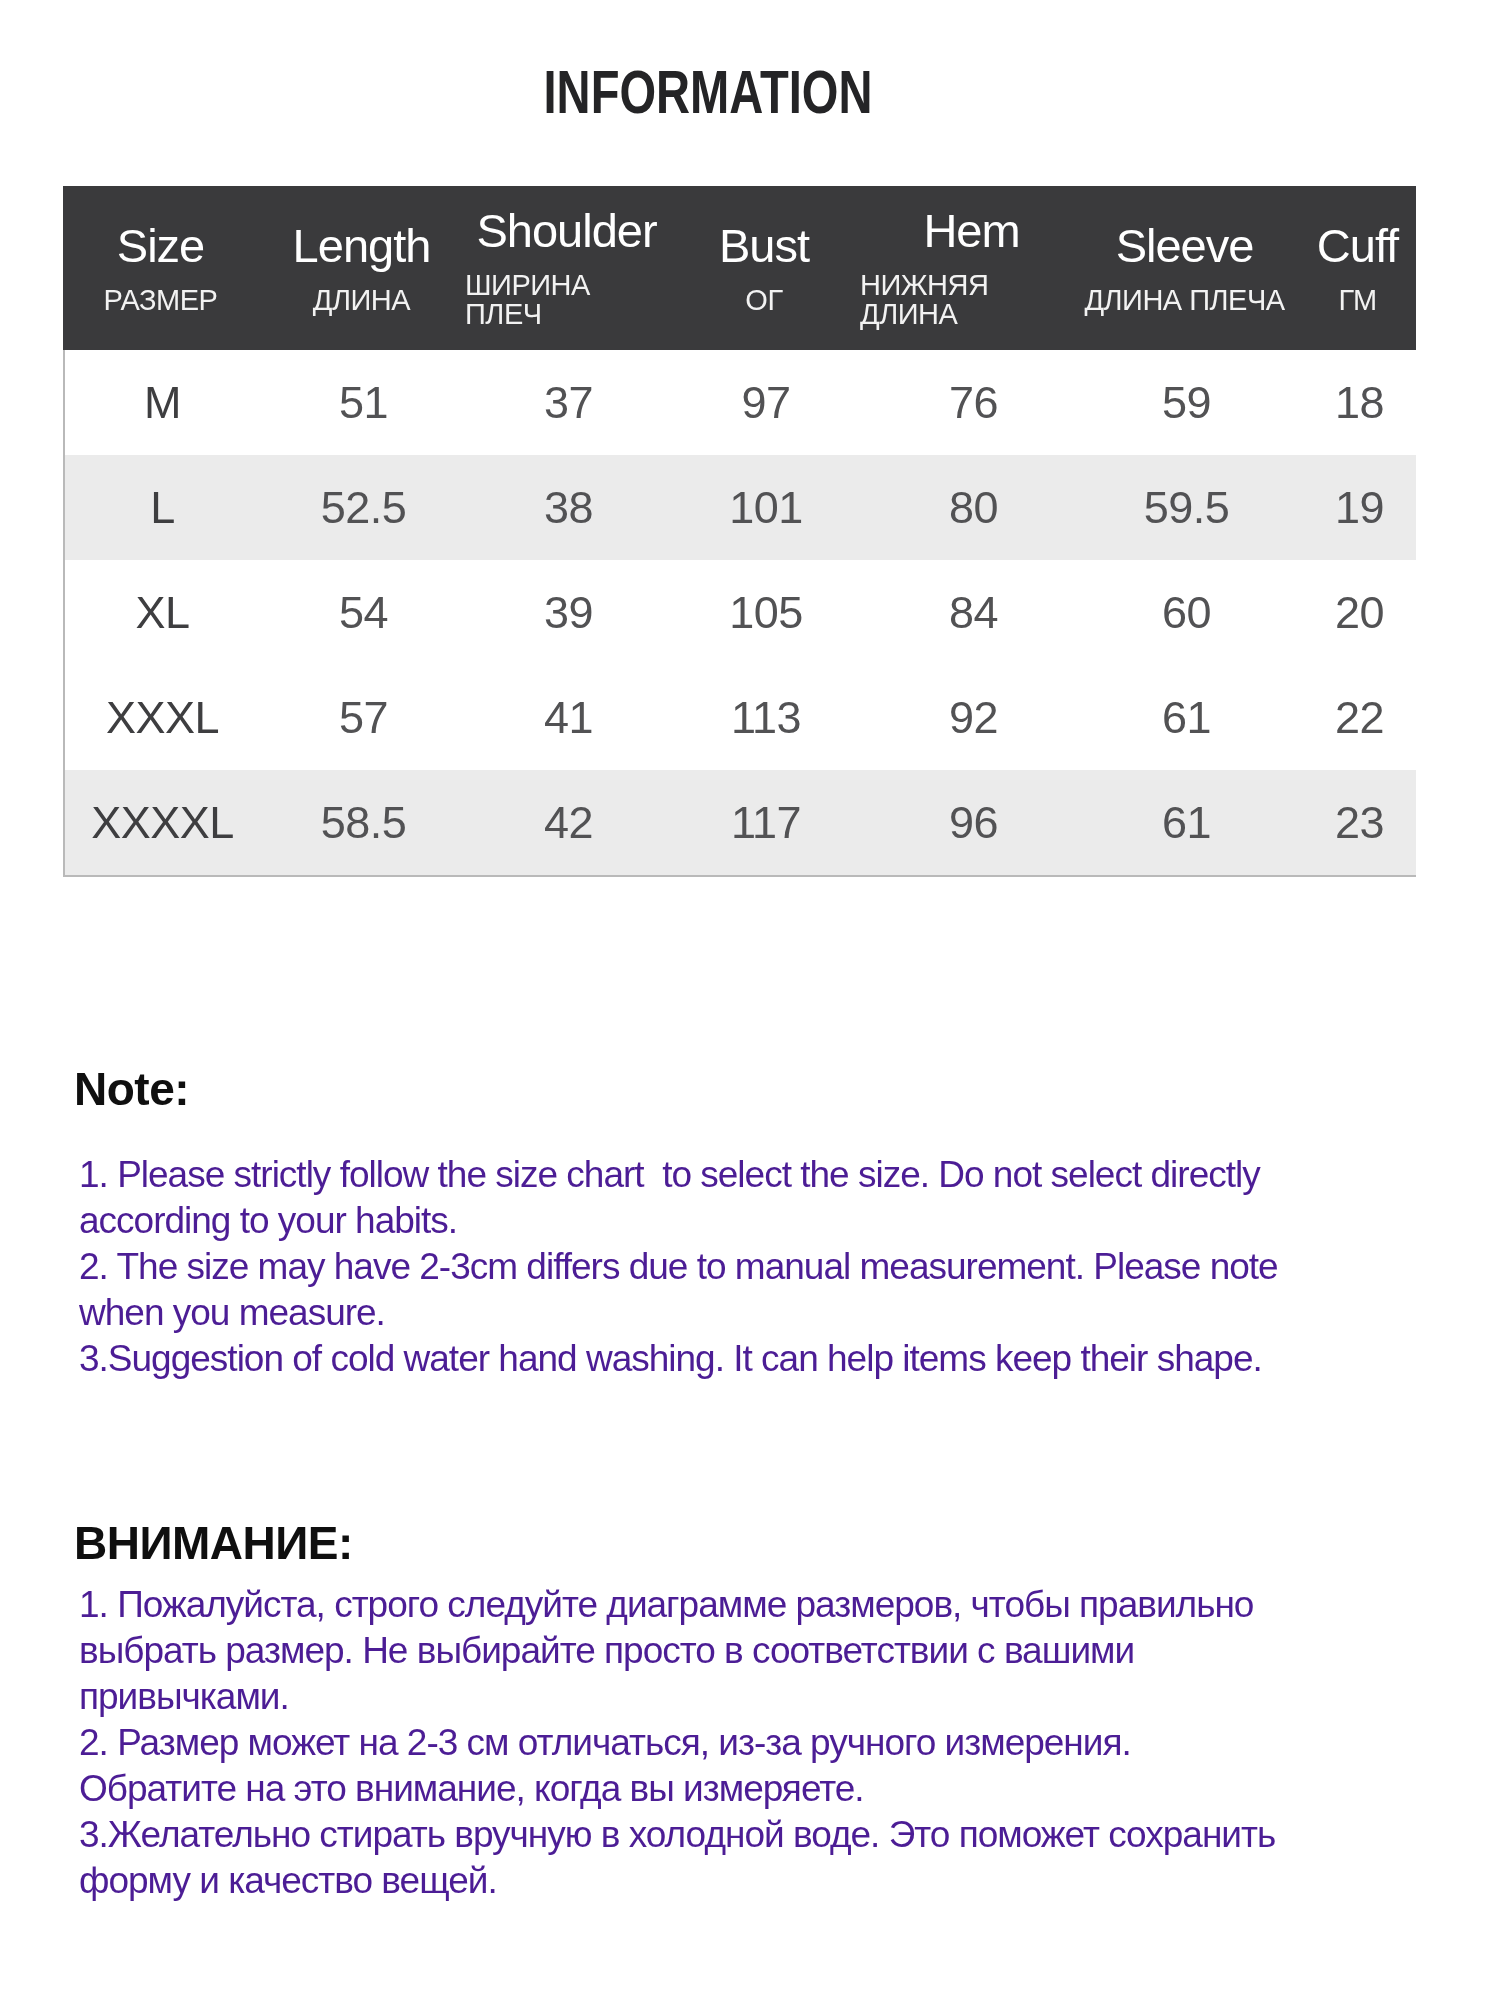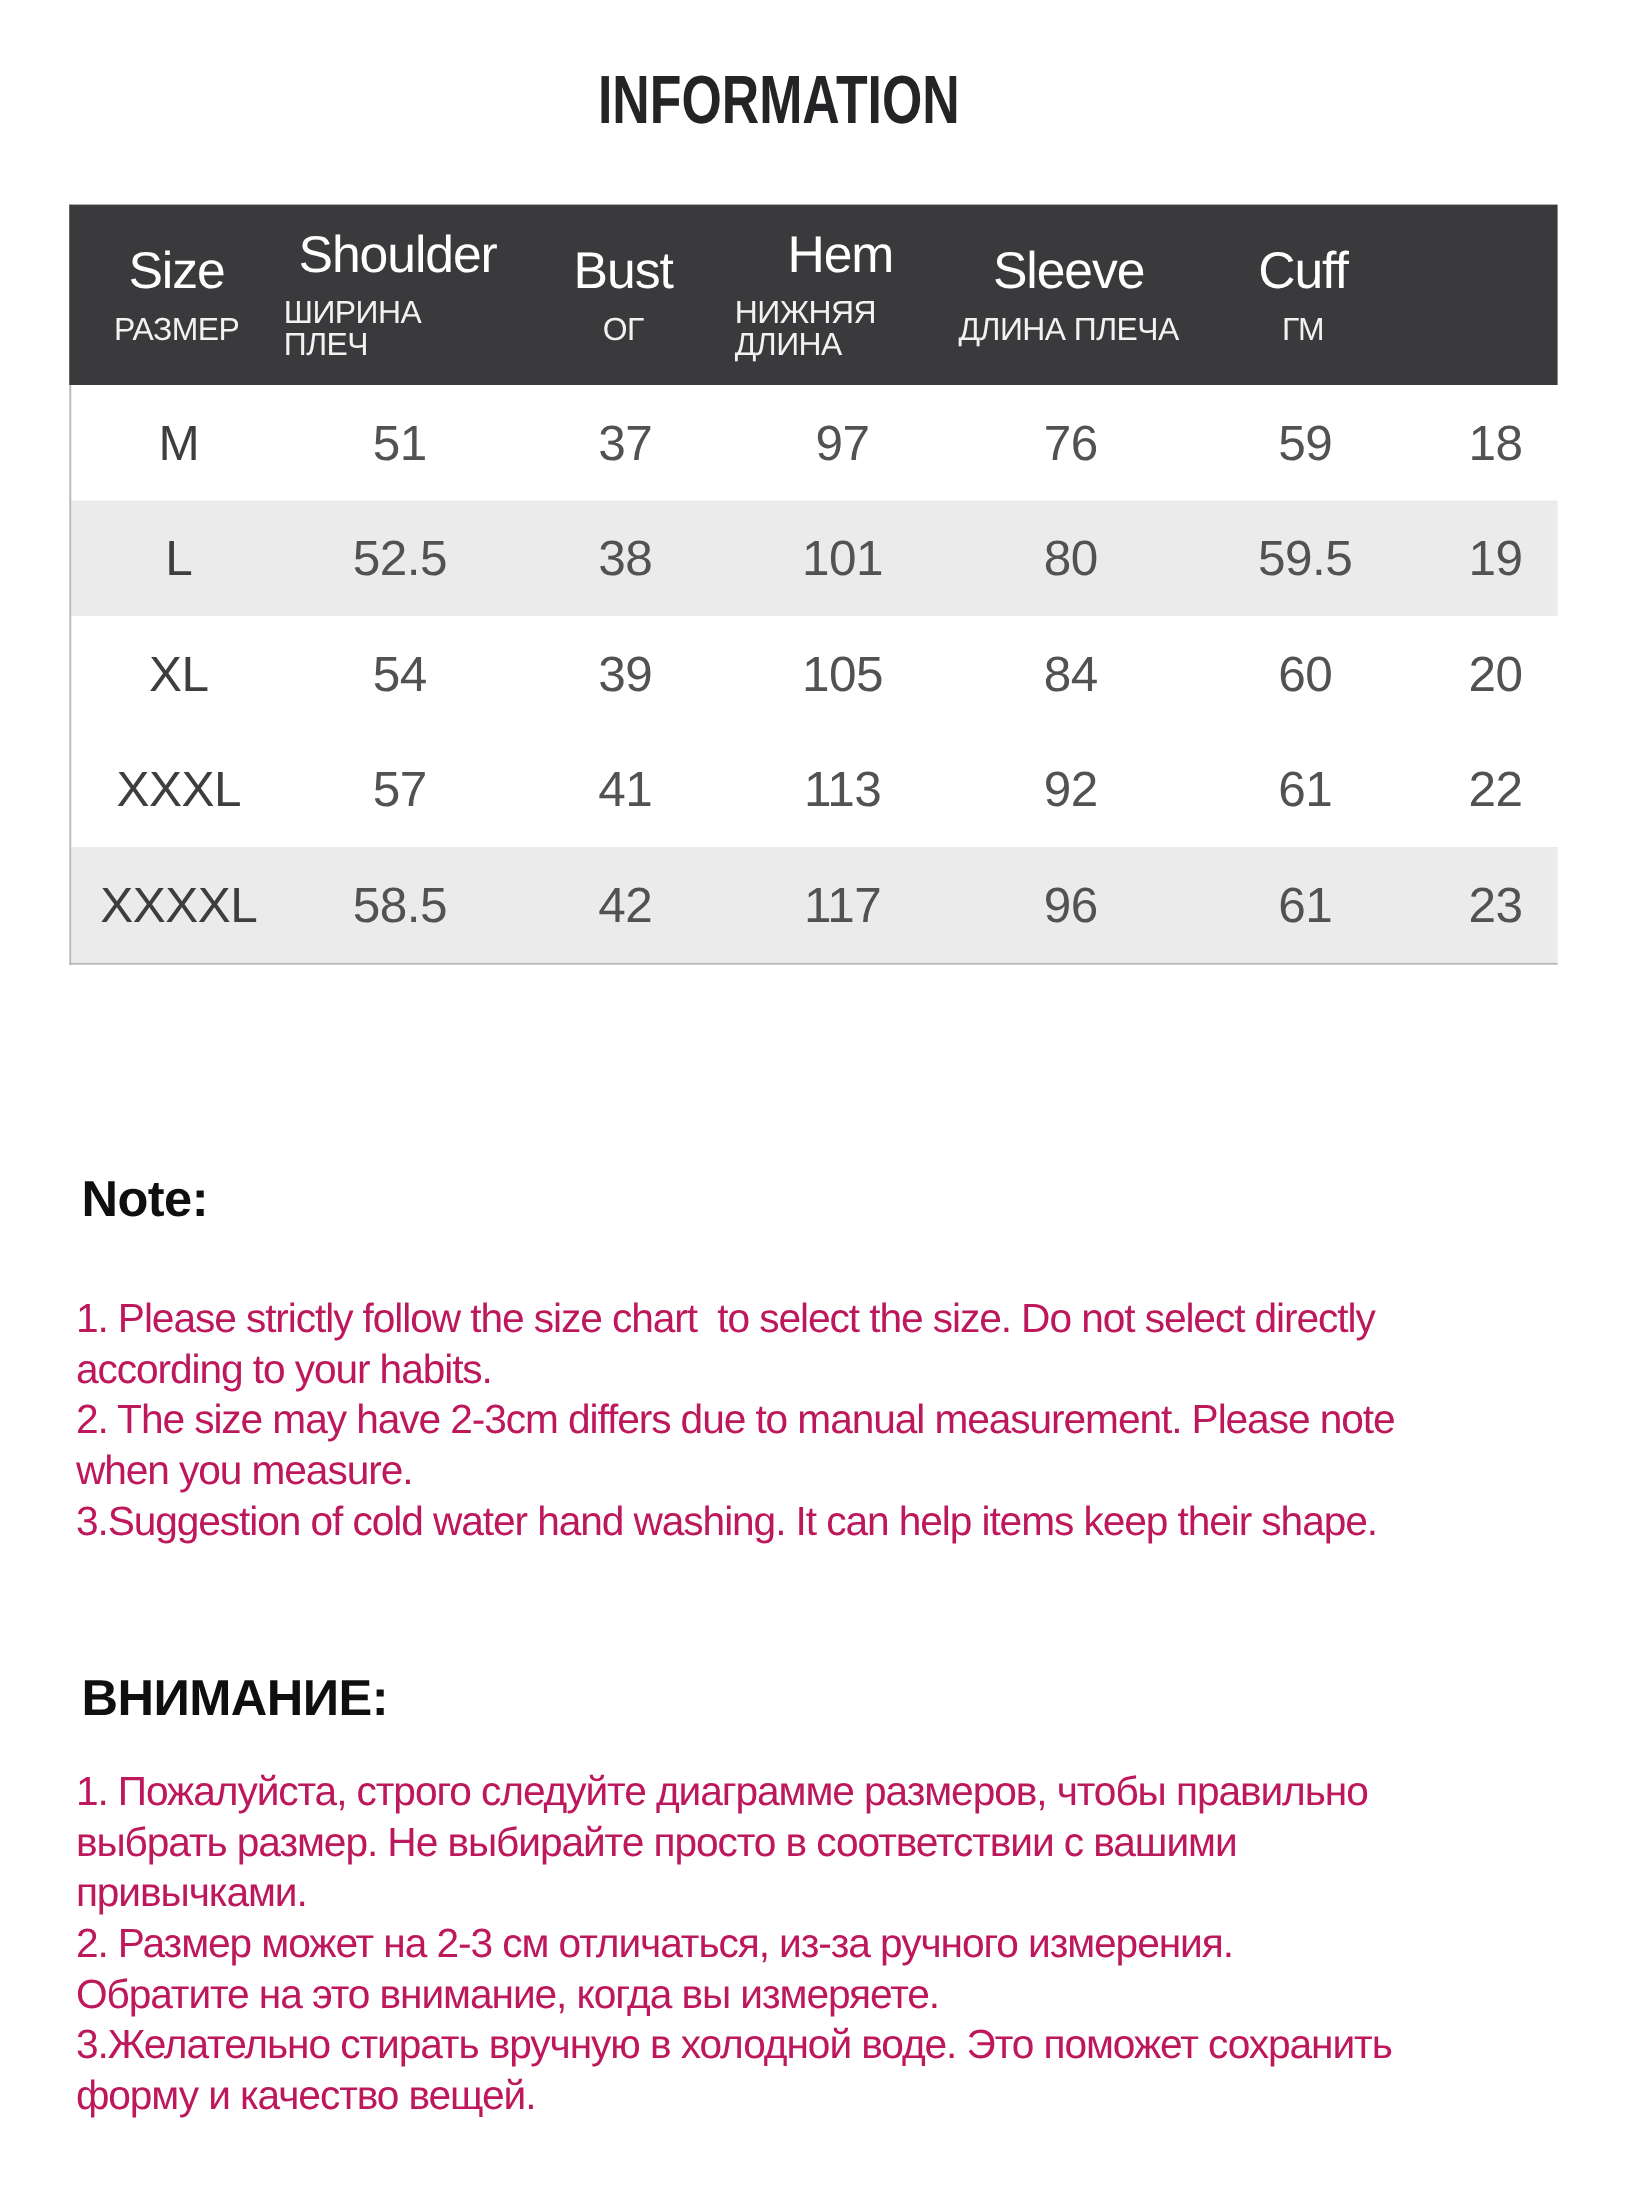--- a/index.html
+++ b/index.html
@@ -84,46 +84,49 @@
     font-size:46px;
     font-weight:600;
     letter-spacing:-0.5px;
     line-height:1;
     color:#0f0f0f;
   }
   .heading-note{ top:1066px; }
   .heading-attention{ top:1492px;margin-top:28px; }
   .body-text{
     position:absolute;
-    left:69px;
+    left:79px;
     width:1420px;
     font-size:37px;
     font-weight:400;
     line-height:46px;
     letter-spacing:-1px;
-    color:#be185d;
+    color:#4c1d95;
     white-space:pre;
-    margin-top:24px;
   }
   .body-note{ top:1152px; }
   .body-attention{ top:1582px; }
 </style>
 </head>
 <body>
 
 <div class="page">
 
   <h1 class="title">INFORMATION</h1>
 
   <div class="table-wrap">
 
     <div class="grid-row thead">
       <div class="th">
         <span class="en">Size</span>
         <span class="ru">РАЗМЕР</span>
+      </div>
+      <div class="th">
+        <span class="en">Length</span>
+        <span class="ru">ДЛИНА</span>
       </div>
       <div class="th">
         <span class="en">Shoulder</span>
         <span class="ru">ШИРИНА ПЛЕЧ</span>
       </div>
       <div class="th">
         <span class="en">Bust</span>
         <span class="ru">ОГ</span>
       </div>
       <div class="th">

